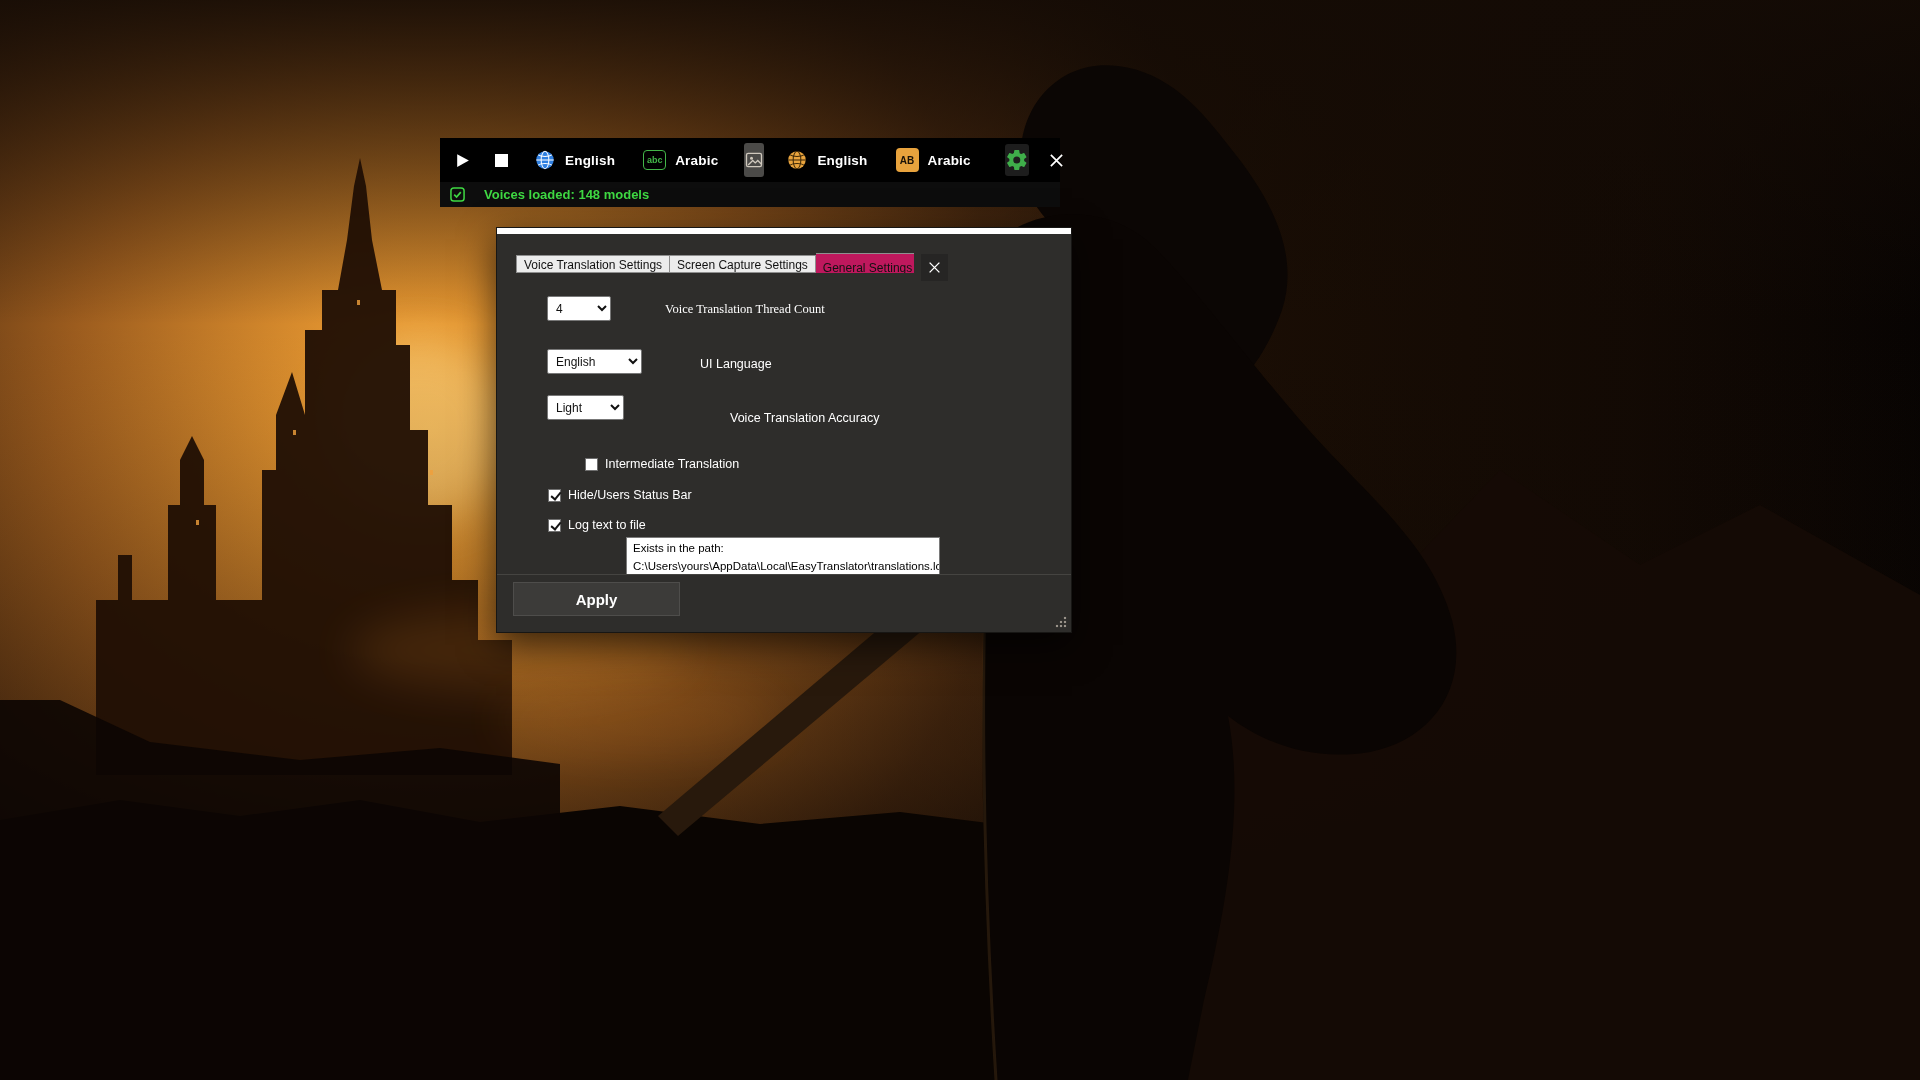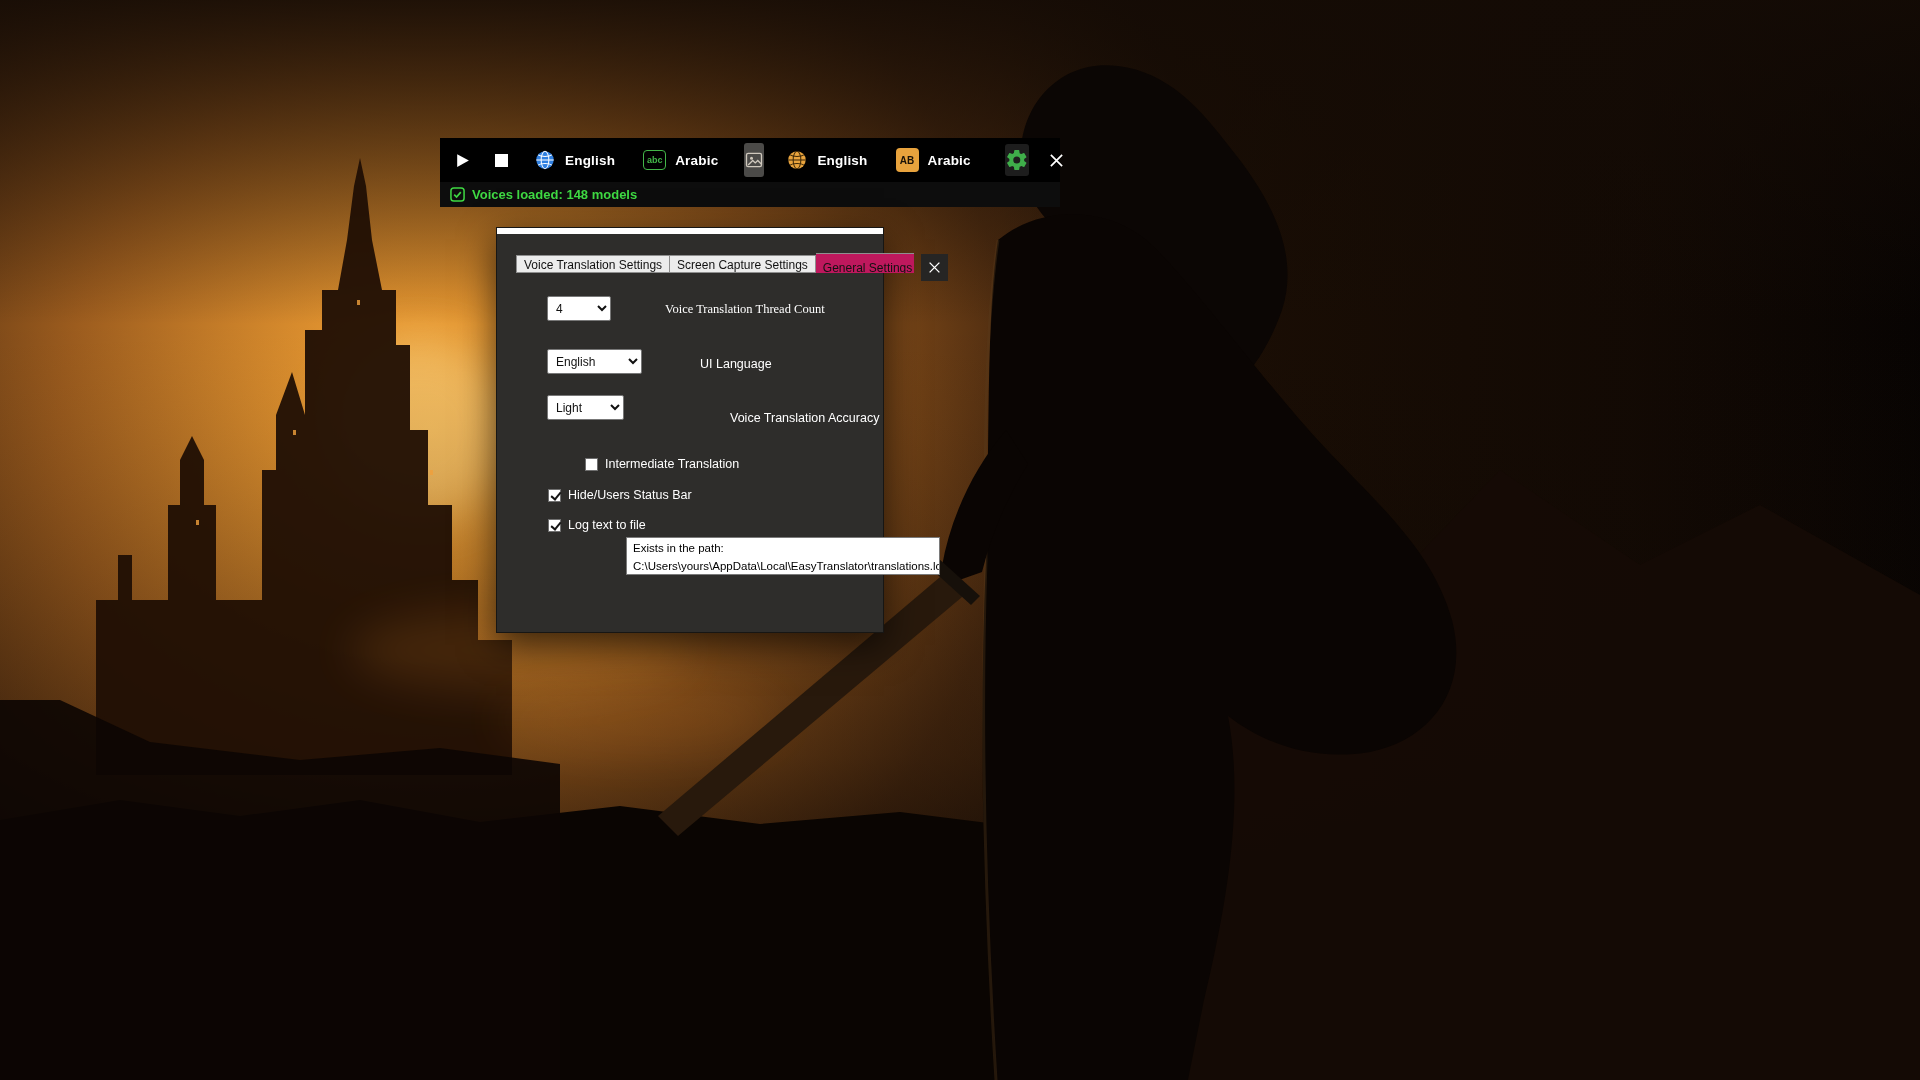--- a/index.html
+++ b/index.html
@@ -20,25 +20,25 @@
                color:#43b649; font-size:9px; font-weight:700; display:flex;
                align-items:center; justify-content:center; }
   .badge-ab { width:23px; height:24px; background:#e8a33d; border-radius:4px;
               color:#1a1208; font-size:10px; font-weight:700; display:flex;
               align-items:center; justify-content:center; }
   .capture-btn { width:34px; height:34px; background:#4b4a48; border-radius:3px; }
   .gear-btn { width:32px; height:32px; background:#1d1d1d; border-radius:3px; }
 
   
   .statusbar { position:absolute; left:440px; top:182px; width:620px; height:25px;
-               background:#0d0d0d; display:flex; align-items:center; padding:0 10px; gap:7px; }
+               background:#0d0d0d; display:flex; align-items:center; padding:0 10px; gap:19px; }
   .status-text { color:#3fd943; font-size:13px; font-weight:700; }
 
   
-  .dialog { position:absolute; left:496px; top:227px; width:388px; height:406px;
+  .dialog { position:absolute; left:496px; top:227px; width:576px; height:406px;
             background:#2e2d2b; border:1px solid #171614;
             box-shadow:0 12px 34px rgba(0,0,0,.65); }
   .dialog-titlebar { position:absolute; left:0; top:0; width:100%; height:6px; background:#fff; }
 
   .tabs { position:absolute; left:19px; top:25px; display:flex; align-items:flex-end;
           height:20px; width:398px; overflow:hidden; }
   .tab { background:#ececec; border:1px solid #8f8f8f; border-left:none; color:#111;
          font-size:12px; padding:2px 7px 3px; height:18px; white-space:nowrap; cursor:pointer; }
   .tab:first-child { border-left:1px solid #8f8f8f; }
   .tab.active { background:#be185d; height:20px; padding-top:7px; border-bottom:2px solid #be185d;
@@ -265,13 +265,17 @@
   <label class="cb-row" style="left:51px; top:290px;">
     <input type="checkbox" class="cb" checked="" style="">
     <span class="cb-label">Log text to file</span>
   </label>
 
   <div class="log-note">
     <div>Exists in the path:</div>
     <div>C:\Users\yours\AppData\Local\EasyTranslator\translations.log</div>
   </div>
 
+  <div class="dialog-footer">
+    <button class="apply-btn">Apply</button>
+    <div class="resize-grip"></div>
+  </div>
 </div>
 
 </body></html>

